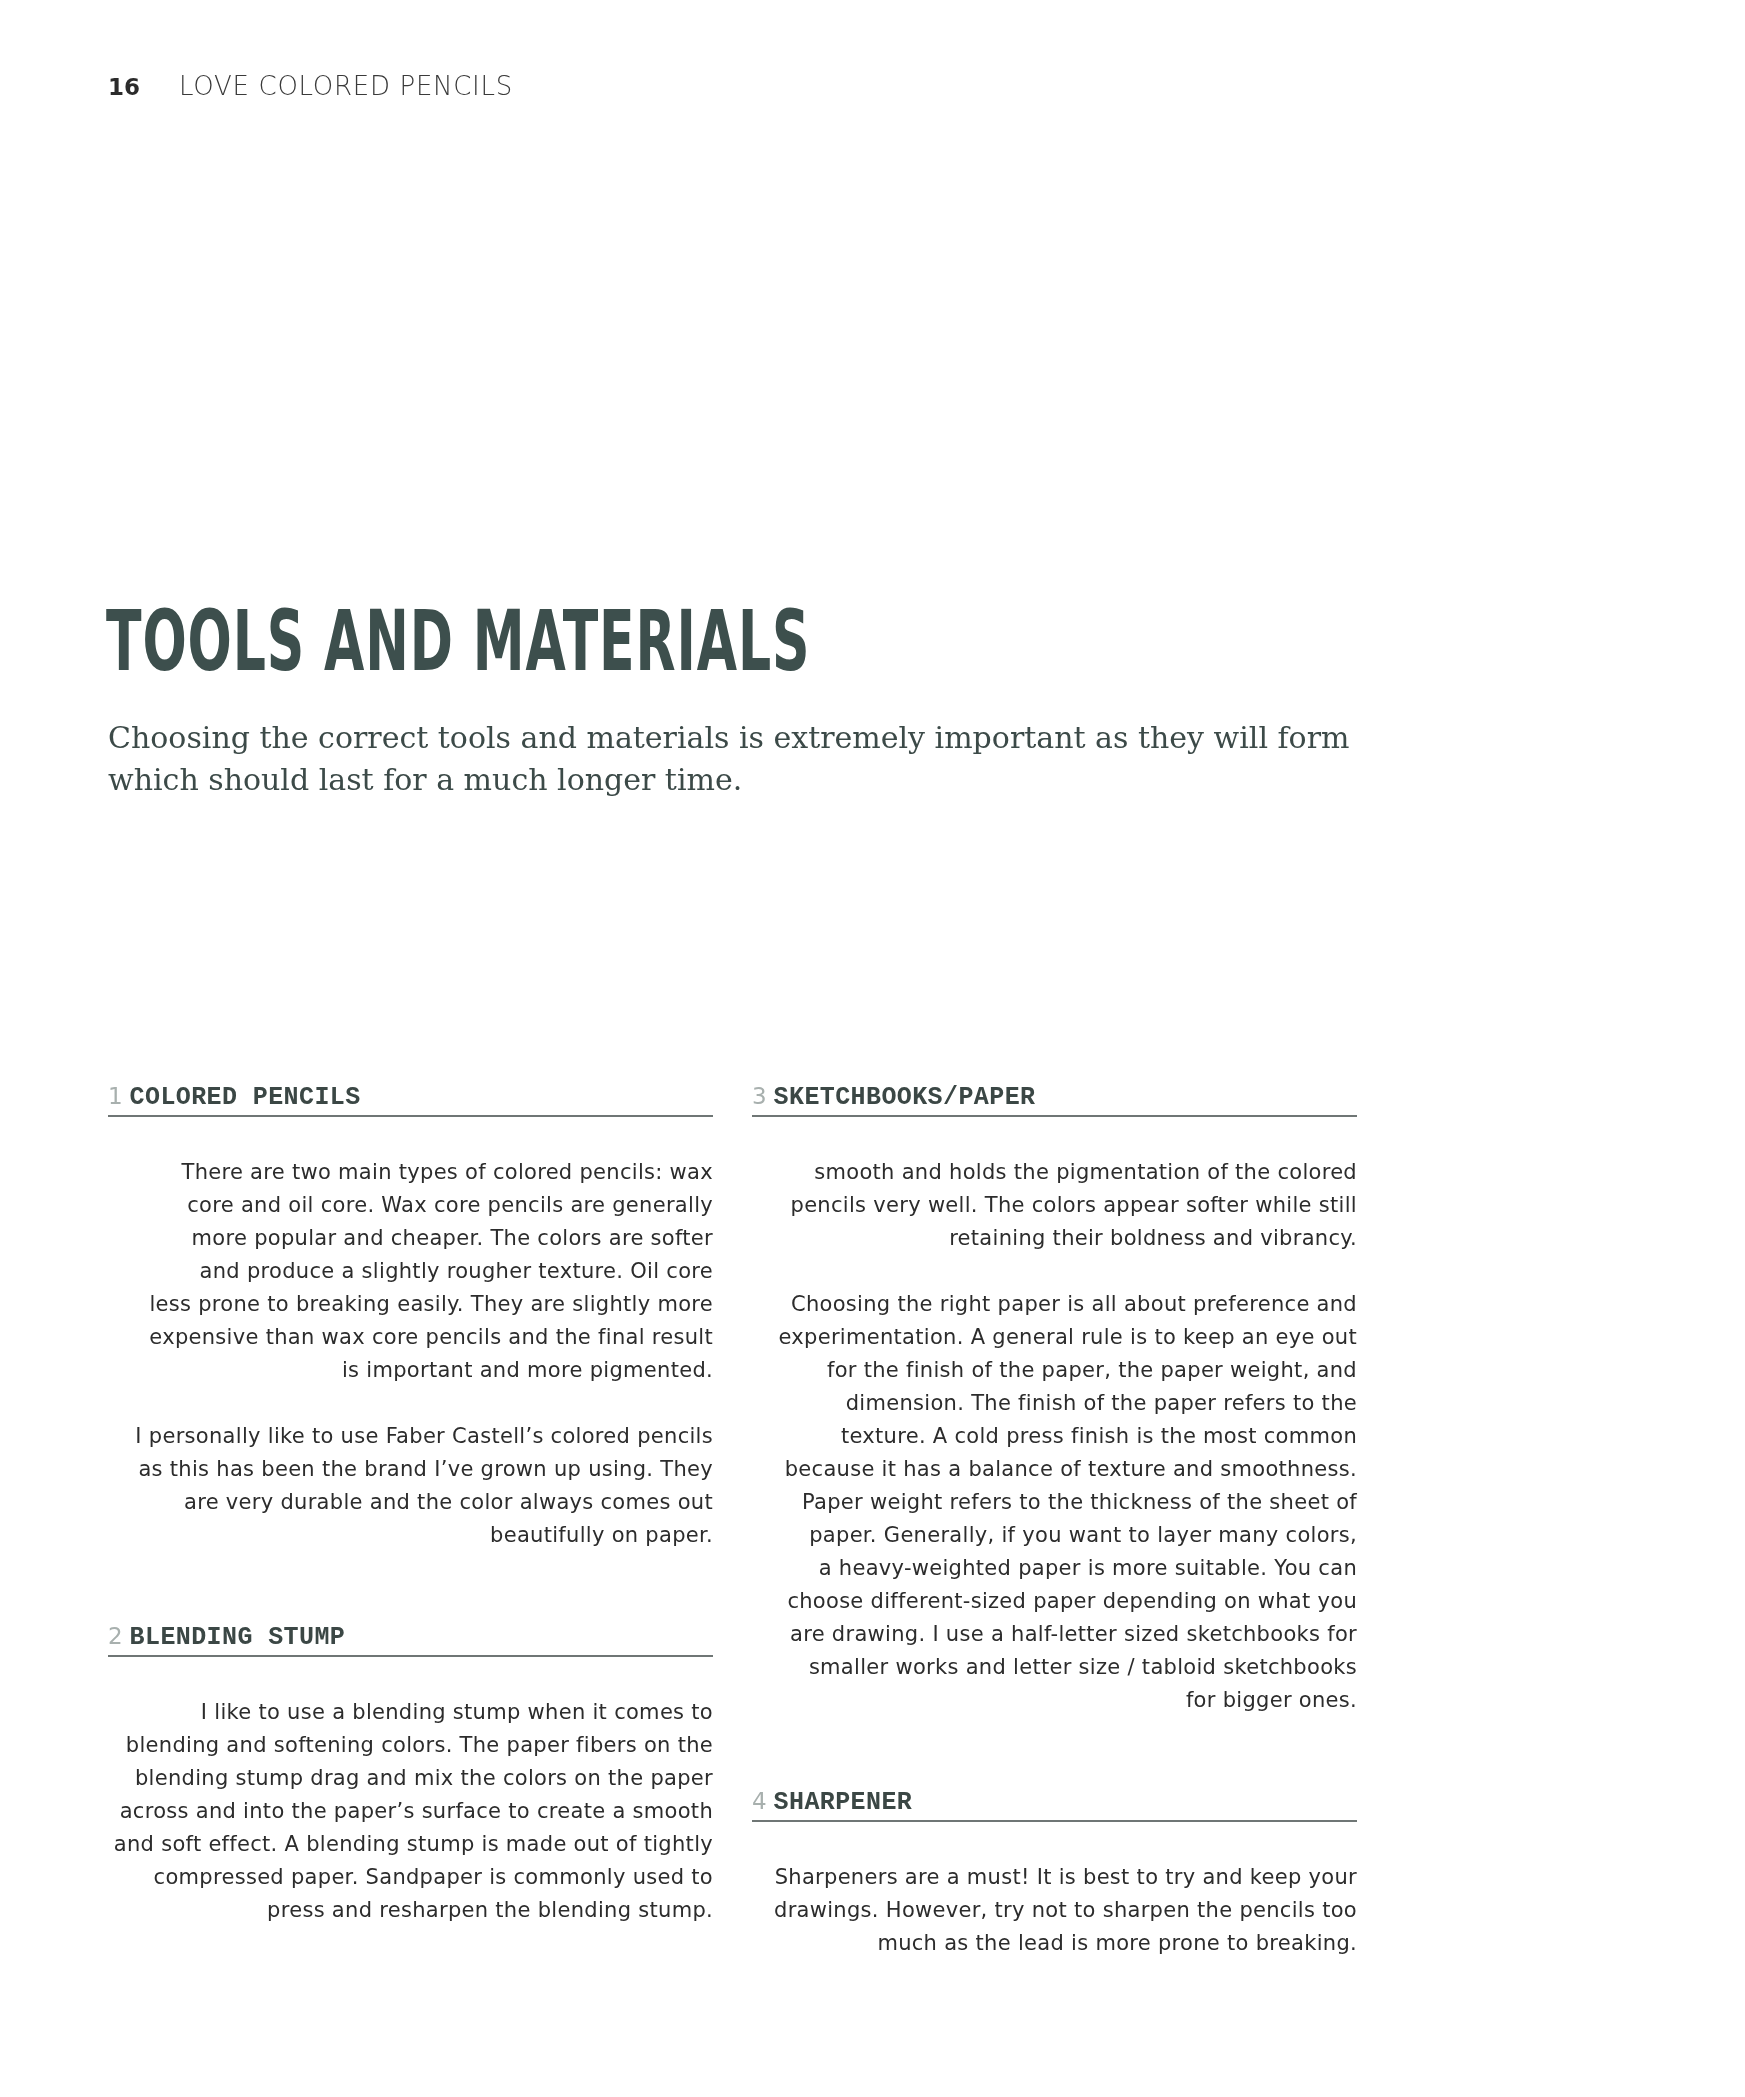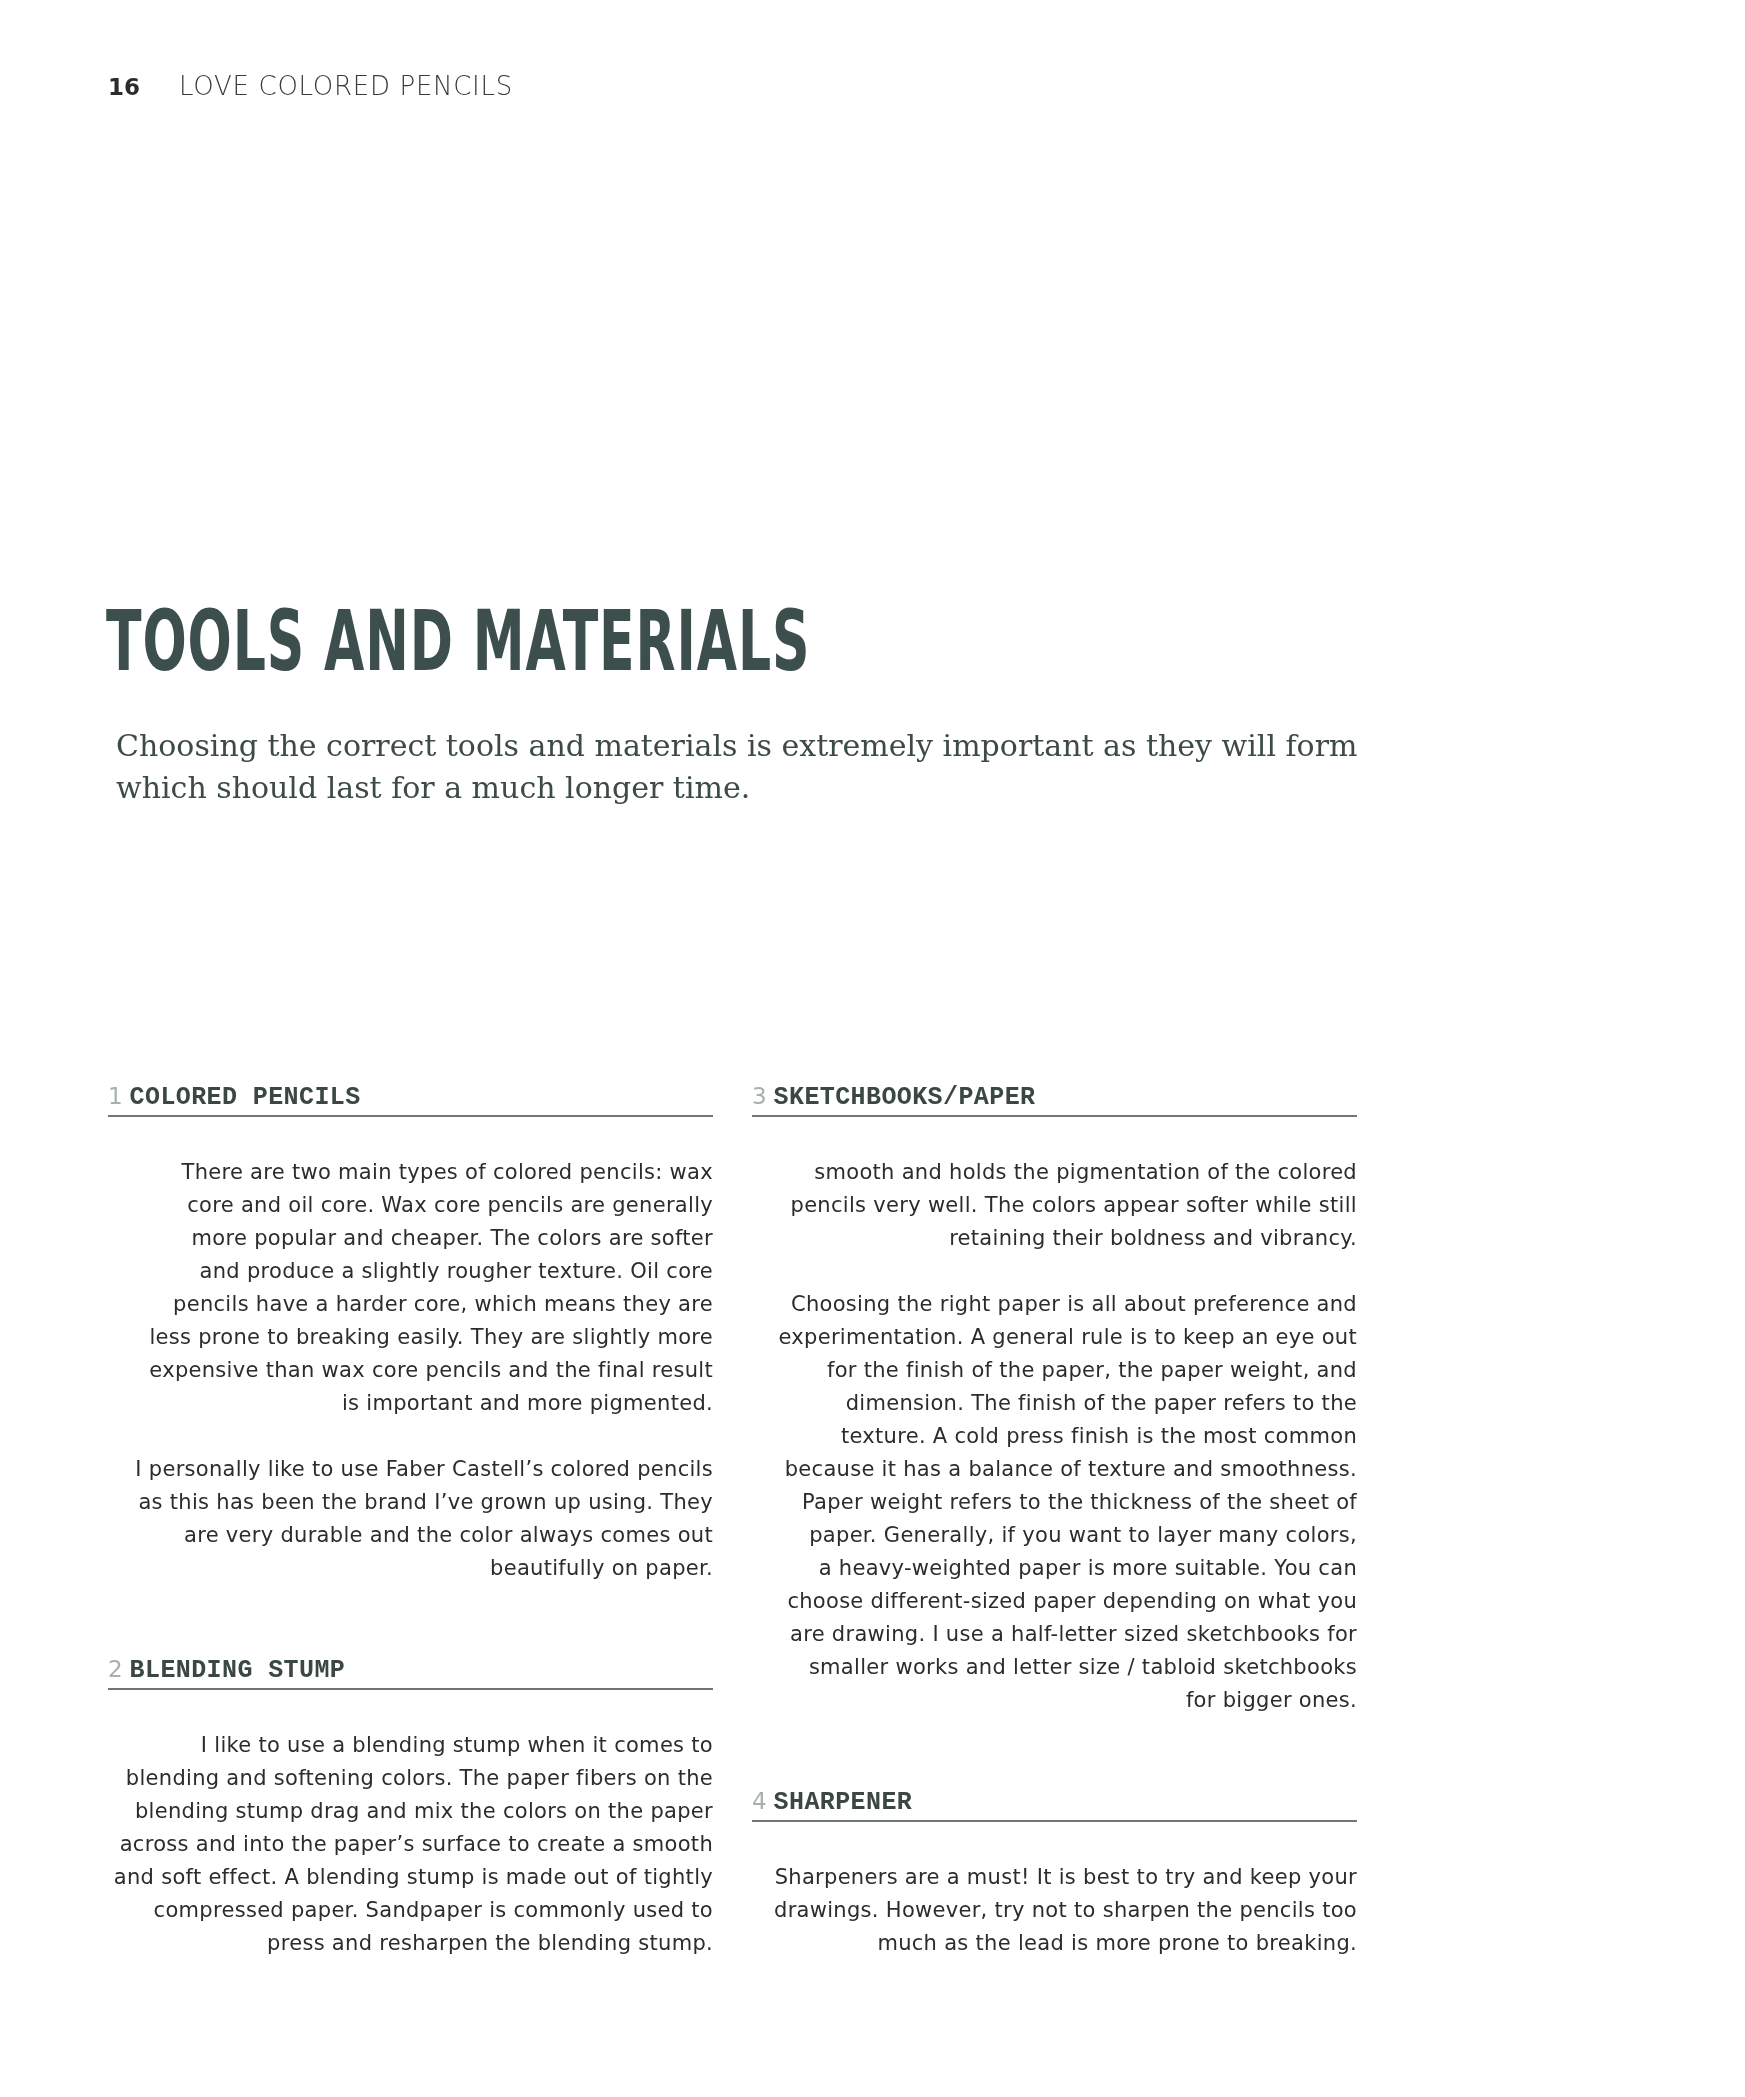--- a/index.html
+++ b/index.html
@@ -49,21 +49,21 @@
       letter-spacing: 1.4px;
       transform: scaleX(0.62);
       transform-origin: left top;
       white-space: nowrap;
     }
     .intro {
       position: absolute;
       left: 108px;
       top: 717px;
       width: 1284px;
-      margin: 8px;
+      margin: 0;
       font-family: "DejaVu Serif", serif;
       font-size: 30px;
       line-height: 42px;
       color: #3c4a48;
     }
     .column {
       position: absolute;
       width: 605px;
     }
     .col-left { left: 108px; top: 1083px; }
@@ -123,21 +123,20 @@
   <section class="section">
     <div class="section-heading">
       <span class="section-num">1</span>
       <span class="section-title">COLORED PENCILS</span>
     </div>
     <p class="para">
       <span class="line">There are two main types of colored pencils: wax</span>
       <span class="line">core and oil core. Wax core pencils are generally</span>
       <span class="line">more popular and cheaper. The colors are softer</span>
       <span class="line">and produce a slightly rougher texture. Oil core</span>
-      <span class="line">pencils have a harder core, which means they are</span>
       <span class="line">less prone to breaking easily. They are slightly more</span>
       <span class="line">expensive than wax core pencils and the final result</span>
       <span class="line">is important and more pigmented.</span>
     </p>
     <p class="para">
       <span class="line">I personally like to use Faber Castell’s colored pencils</span>
       <span class="line">as this has been the brand I’ve grown up using. They</span>
       <span class="line">are very durable and the color always comes out</span>
       <span class="line">beautifully on paper.</span>
     </p>

